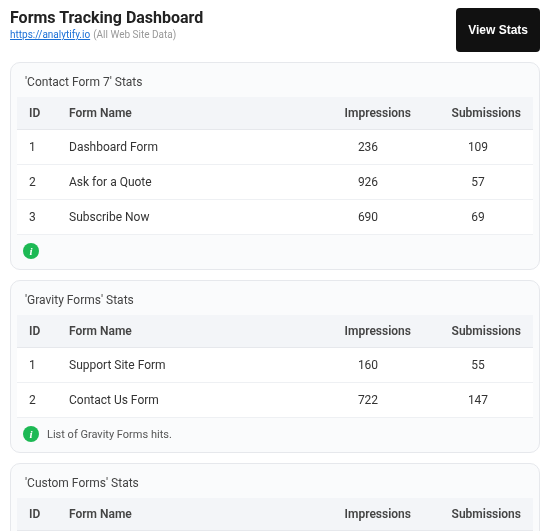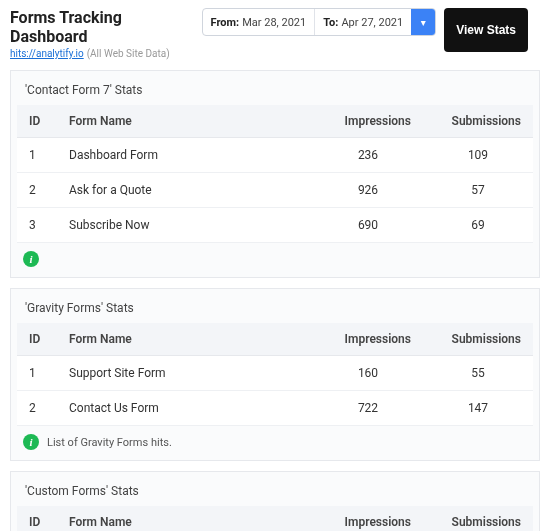--- a/index.html
+++ b/index.html
@@ -6,21 +6,21 @@
   body {
     font-family: -apple-system, BlinkMacSystemFont, "Segoe UI", Roboto, Arial, sans-serif;
     background: #fff;
     width: 550px;
     font-size: 12px;
     color: #333;
   }
   .header {
     display: flex;
     align-items: flex-start;
-    padding: 8px 22px 4px 10px;
+    padding: 8px 10px 4px 10px;
     gap: 8px;
   }
   .header-left { flex: 1; }
   .page-title { font-size: 16px; font-weight: 700; color: #222; }
   .site-link { font-size: 10px; color: #1a6fd6; text-decoration: underline; }
   .site-note { font-size: 10px; color: #999; }
   .date-picker {
     display: flex;
     border: 1px solid #d0d5dd;
     border-radius: 4px;
@@ -56,21 +56,21 @@
     border-radius: 4px;
     height: 44px;
     padding: 0 12px;
     font-size: 12px;
     font-weight: 600;
     cursor: pointer;
   }
   .content { padding: 6px 10px 10px 10px; background: #fff; }
   .panel {
     border: 1px solid #e6e8ec;
-    border-radius: 0;
+    border-radius: 10px;
     background: #fafbfc;
     margin-bottom: 10px;
     padding: 6px;
   }
   .panel-title {
     font-size: 12px;
     color: #444;
     padding: 6px 8px 8px 8px;
   }
   table {
@@ -115,35 +115,22 @@
     display: flex; align-items: center; justify-content: center;
   }
 </style>
 </head>
 <body>
 
 <div class="header">
   <div class="header-left">
     <div class="page-title">Forms Tracking Dashboard</div>
     <div>
-      <a href="#" class="site-link">hits://analytify.io</a>
+      <a href="#" class="site-link">https://analytify.io</a>
       <span class="site-note">(All Web Site Data)</span>
-    </div>
-  </div>
-  <div class="date-picker">
-    <div class="seg sep">
-      <b>From:</b>
-      <span>Mar 28, 2021</span>
-    </div>
-    <div class="seg">
-      <b>To:</b>
-      <span>Apr 27, 2021</span>
-    </div>
-    <div class="date-dd">
-      <span>▾</span>
     </div>
   </div>
   <button class="view-btn">View Stats</button>
 </div>
 
 <div class="content" id="panels-container">
     <div class="panel">
       <div class="panel-title">'Contact Form 7' Stats</div>
       <table>
         <thead>

